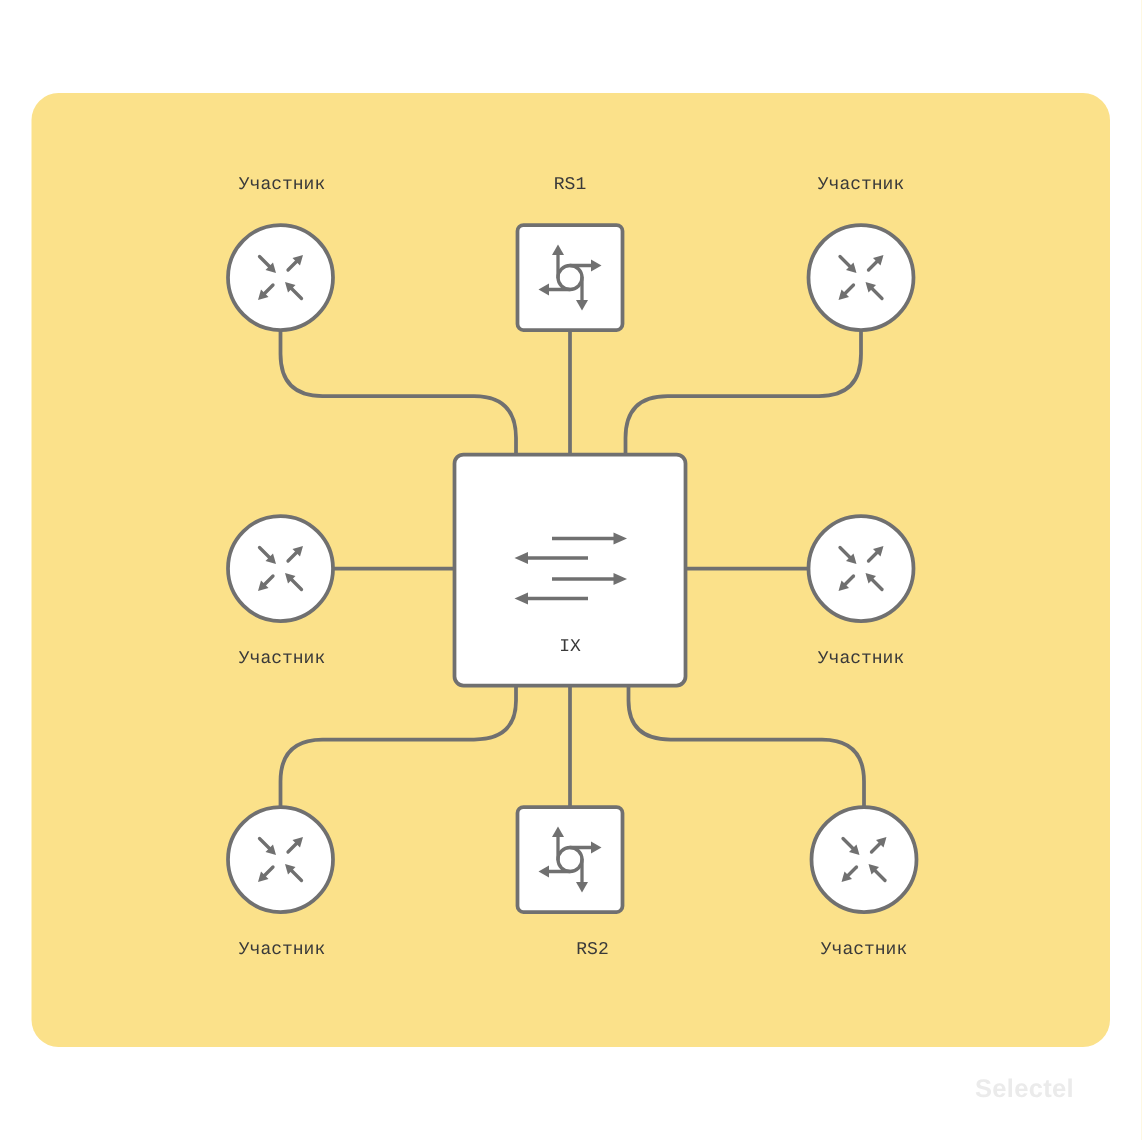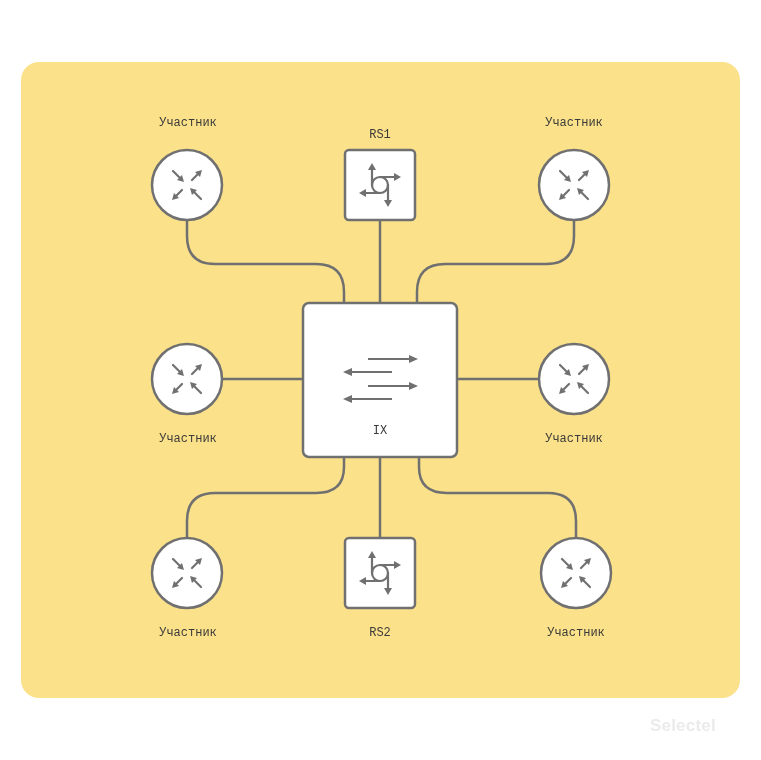--- a/index.html
+++ b/index.html
@@ -117,22 +117,22 @@
     <circle cx="187" cy="573" r="35" fill="#ffffff" stroke="#707070" stroke-width="2.5"></circle>
     <use href="#router-arrows" x="187" y="573"></use>
   </g>
   <g>
     <circle cx="576" cy="573" r="35" fill="#ffffff" stroke="#707070" stroke-width="2.5"></circle>
     <use href="#router-arrows" x="576" y="573"></use>
   </g>
 </svg>
 
 <div class="label" style="left:188px; top:114px;">Участник</div>
-<div class="label" style="left:380px; top:126px;">RS1</div>
+<div class="label" style="left:380px; top:114px;">RS1</div>
 <div class="label" style="left:574px; top:114px;">Участник</div>
 <div class="label" style="left:188px; top:430px;">Участник</div>
 <div class="label" style="left:380px; top:422px;">IX</div>
 <div class="label" style="left:574px; top:430px;">Участник</div>
 <div class="label" style="left:188px; top:624px;">Участник</div>
-<div class="label" style="left:380px; top:624px;">RS2</div>
+<div class="label" style="left:395px; top:624px;">RS2</div>
 <div class="label" style="left:576px; top:624px;">Участник</div>
 
 <div class="brand">Selectel</div>
 
 </body></html>

